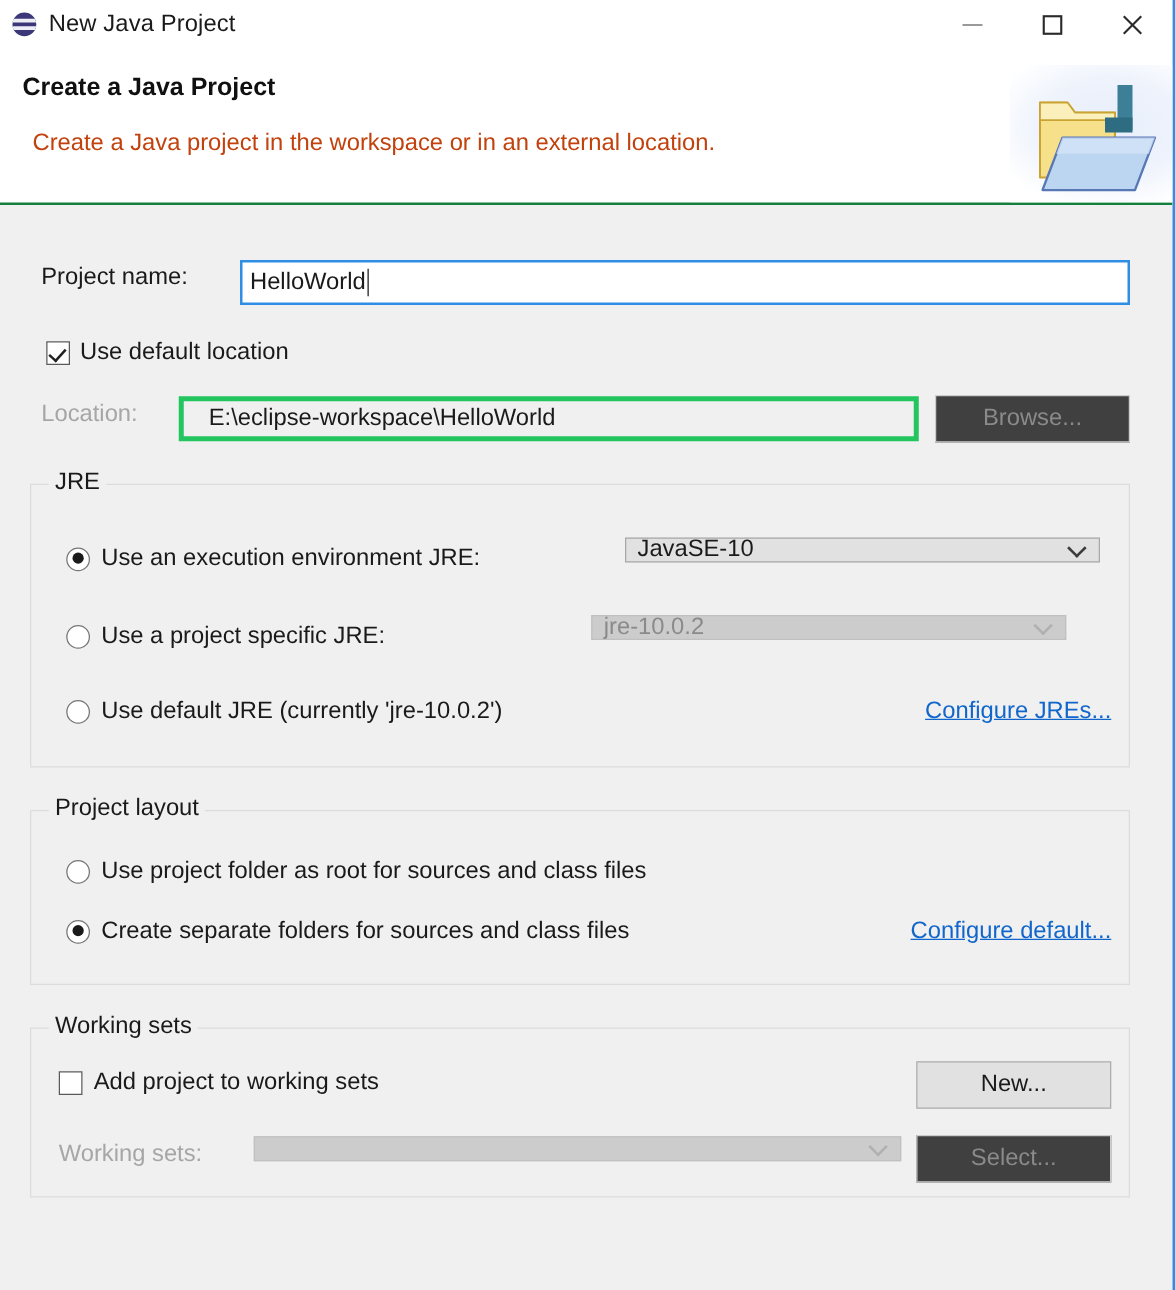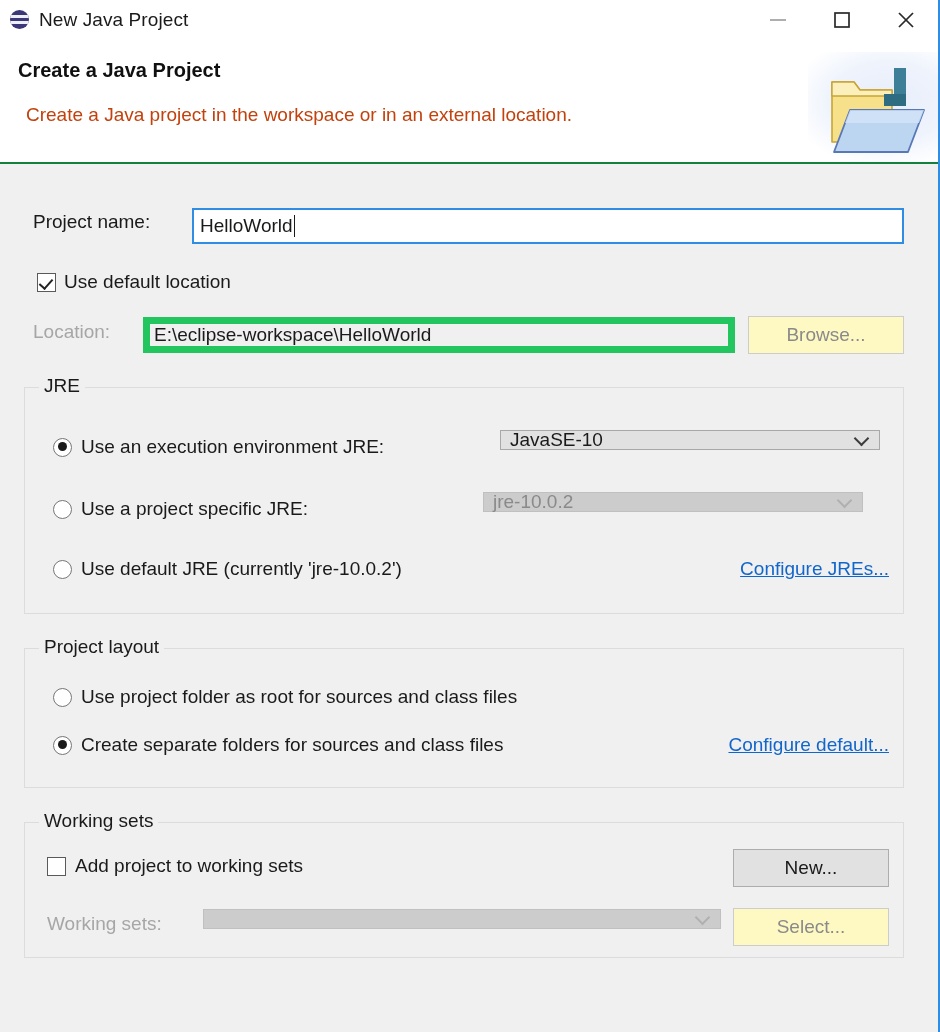--- a/index.html
+++ b/index.html
@@ -115,32 +115,32 @@
   .checkbox.checked::after {
     content: ""; position: absolute; left: 4px; top: 2px;
     width: 6px; height: 11px;
     border: solid #222; border-width: 0 2px 2px 0;
     transform: rotate(42deg);
   }
 
   .row-location { position: absolute; left: 33px; top: 155px; }
   .location-field {
     position: absolute; top: 151px; left: 143px; width: 592px; height: 36px;
-    background: #f0f0f0; border: 7px solid #22c55e;
-    display: flex; align-items: center; padding-left: 4px;
+    background: #f0f0f0; border: 4px solid #22c55e;
+    display: flex; align-items: center; padding-left: 20px;
     font-size: 19px; color: #1a1a1a;
   }
   .btn {
     position: absolute; height: 38px;
     background: #e1e1e1; border: 1px solid #adadad;
     display: flex; align-items: center; justify-content: center;
     font-size: 19px; color: #1a1a1a;
   }
   .btn.disabled {
-    background: #fef9c3; border-color: #cccccc; color: #8a8a8a;
+    background: #404040; border-color: #cccccc; color: #8a8a8a;
   }
   .btn-browse { top: 150px; left: 748px; width: 156px; }
 
   
   .group {
     position: absolute; left: 24px; width: 880px;
     border: 1px solid #dcdcdc;
   }
   .group-title {
     position: absolute; top: -13px; left: 14px;
@@ -268,21 +268,21 @@
     </div>
     <div class="combo" style="left:475px; top:42px; width:380px;">
       <span>JavaSE-10</span>
       <span class="chev"></span>
     </div>
 
     <div class="radio-row" style="left:28px; top:110px;">
       <span class="radio"></span>
       <span class="lbl">Use a project specific JRE:</span>
     </div>
-    <div class="combo disabled" style="left:458px; top:104px; width:380px;">
+    <div class="combo disabled" style="left:448px; top:104px; width:380px;">
       <span>jre-10.0.2</span>
       <span class="chev"></span>
     </div>
 
     <div class="radio-row" style="left:28px; top:170px;">
       <span class="radio"></span>
       <span class="lbl">Use default JRE (currently 'jre-10.0.2')</span>
     </div>
     <div class="link" style="right:14px; top:170px;">Configure JREs...</div>
   </div>

